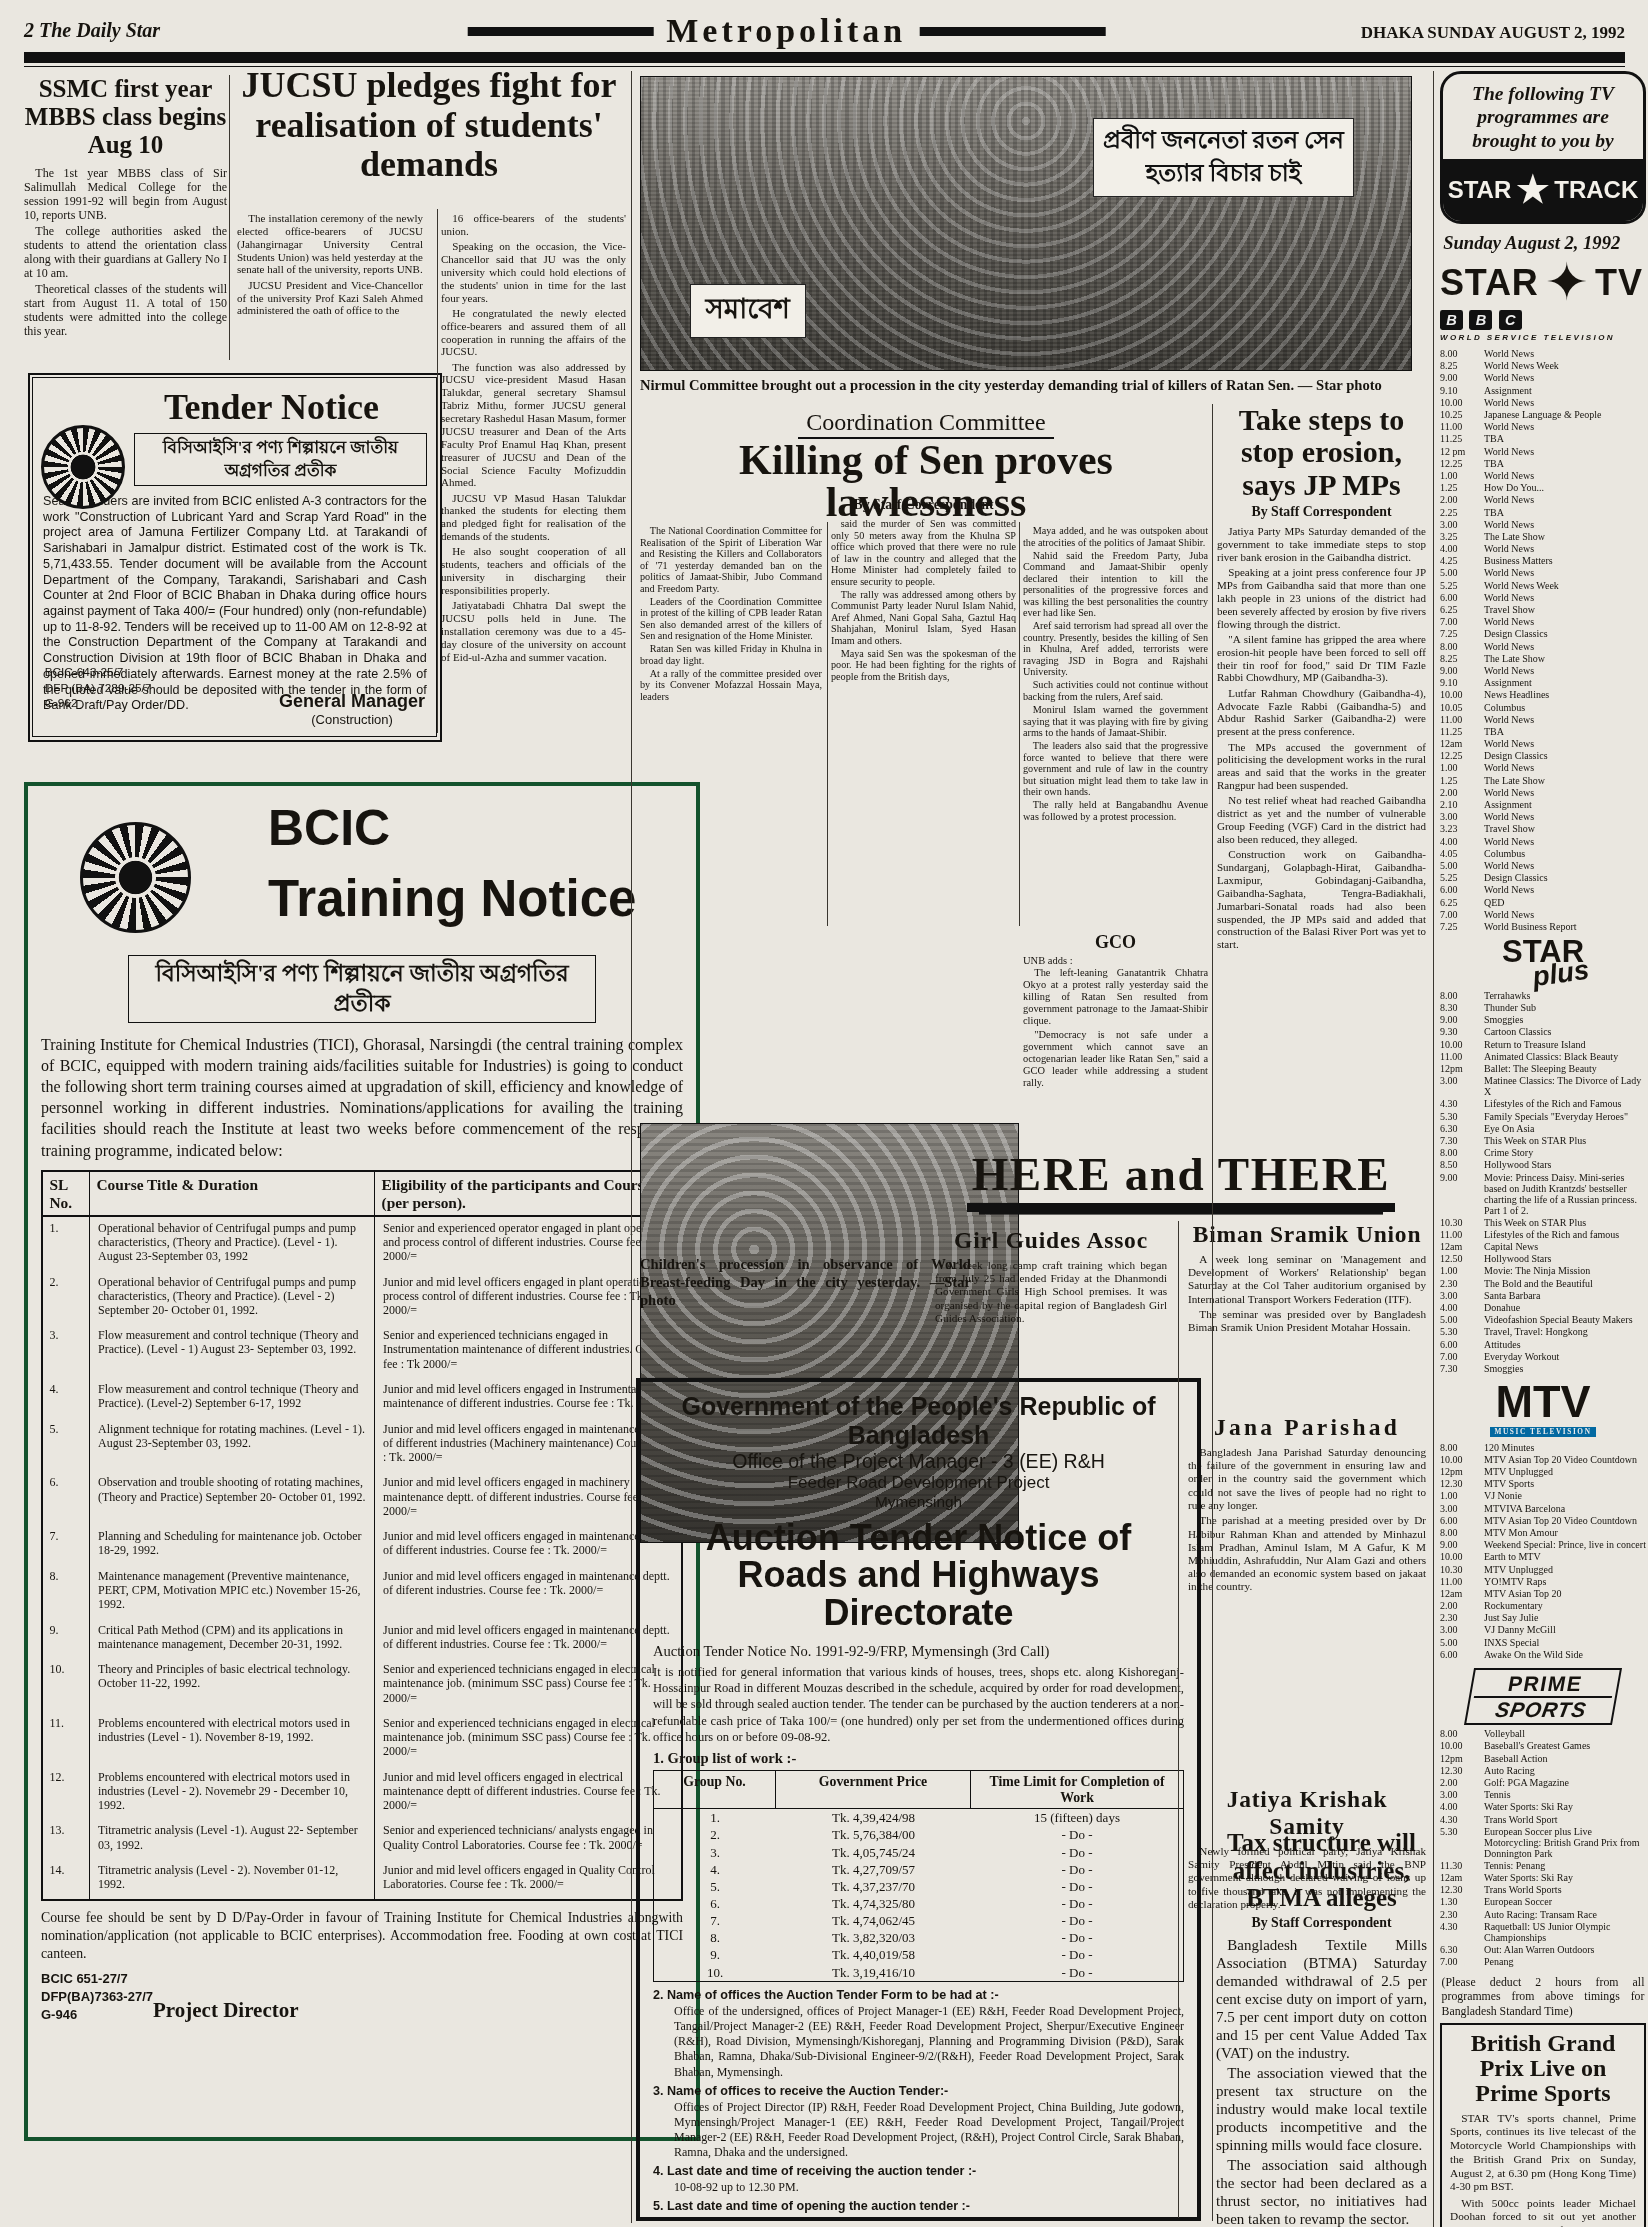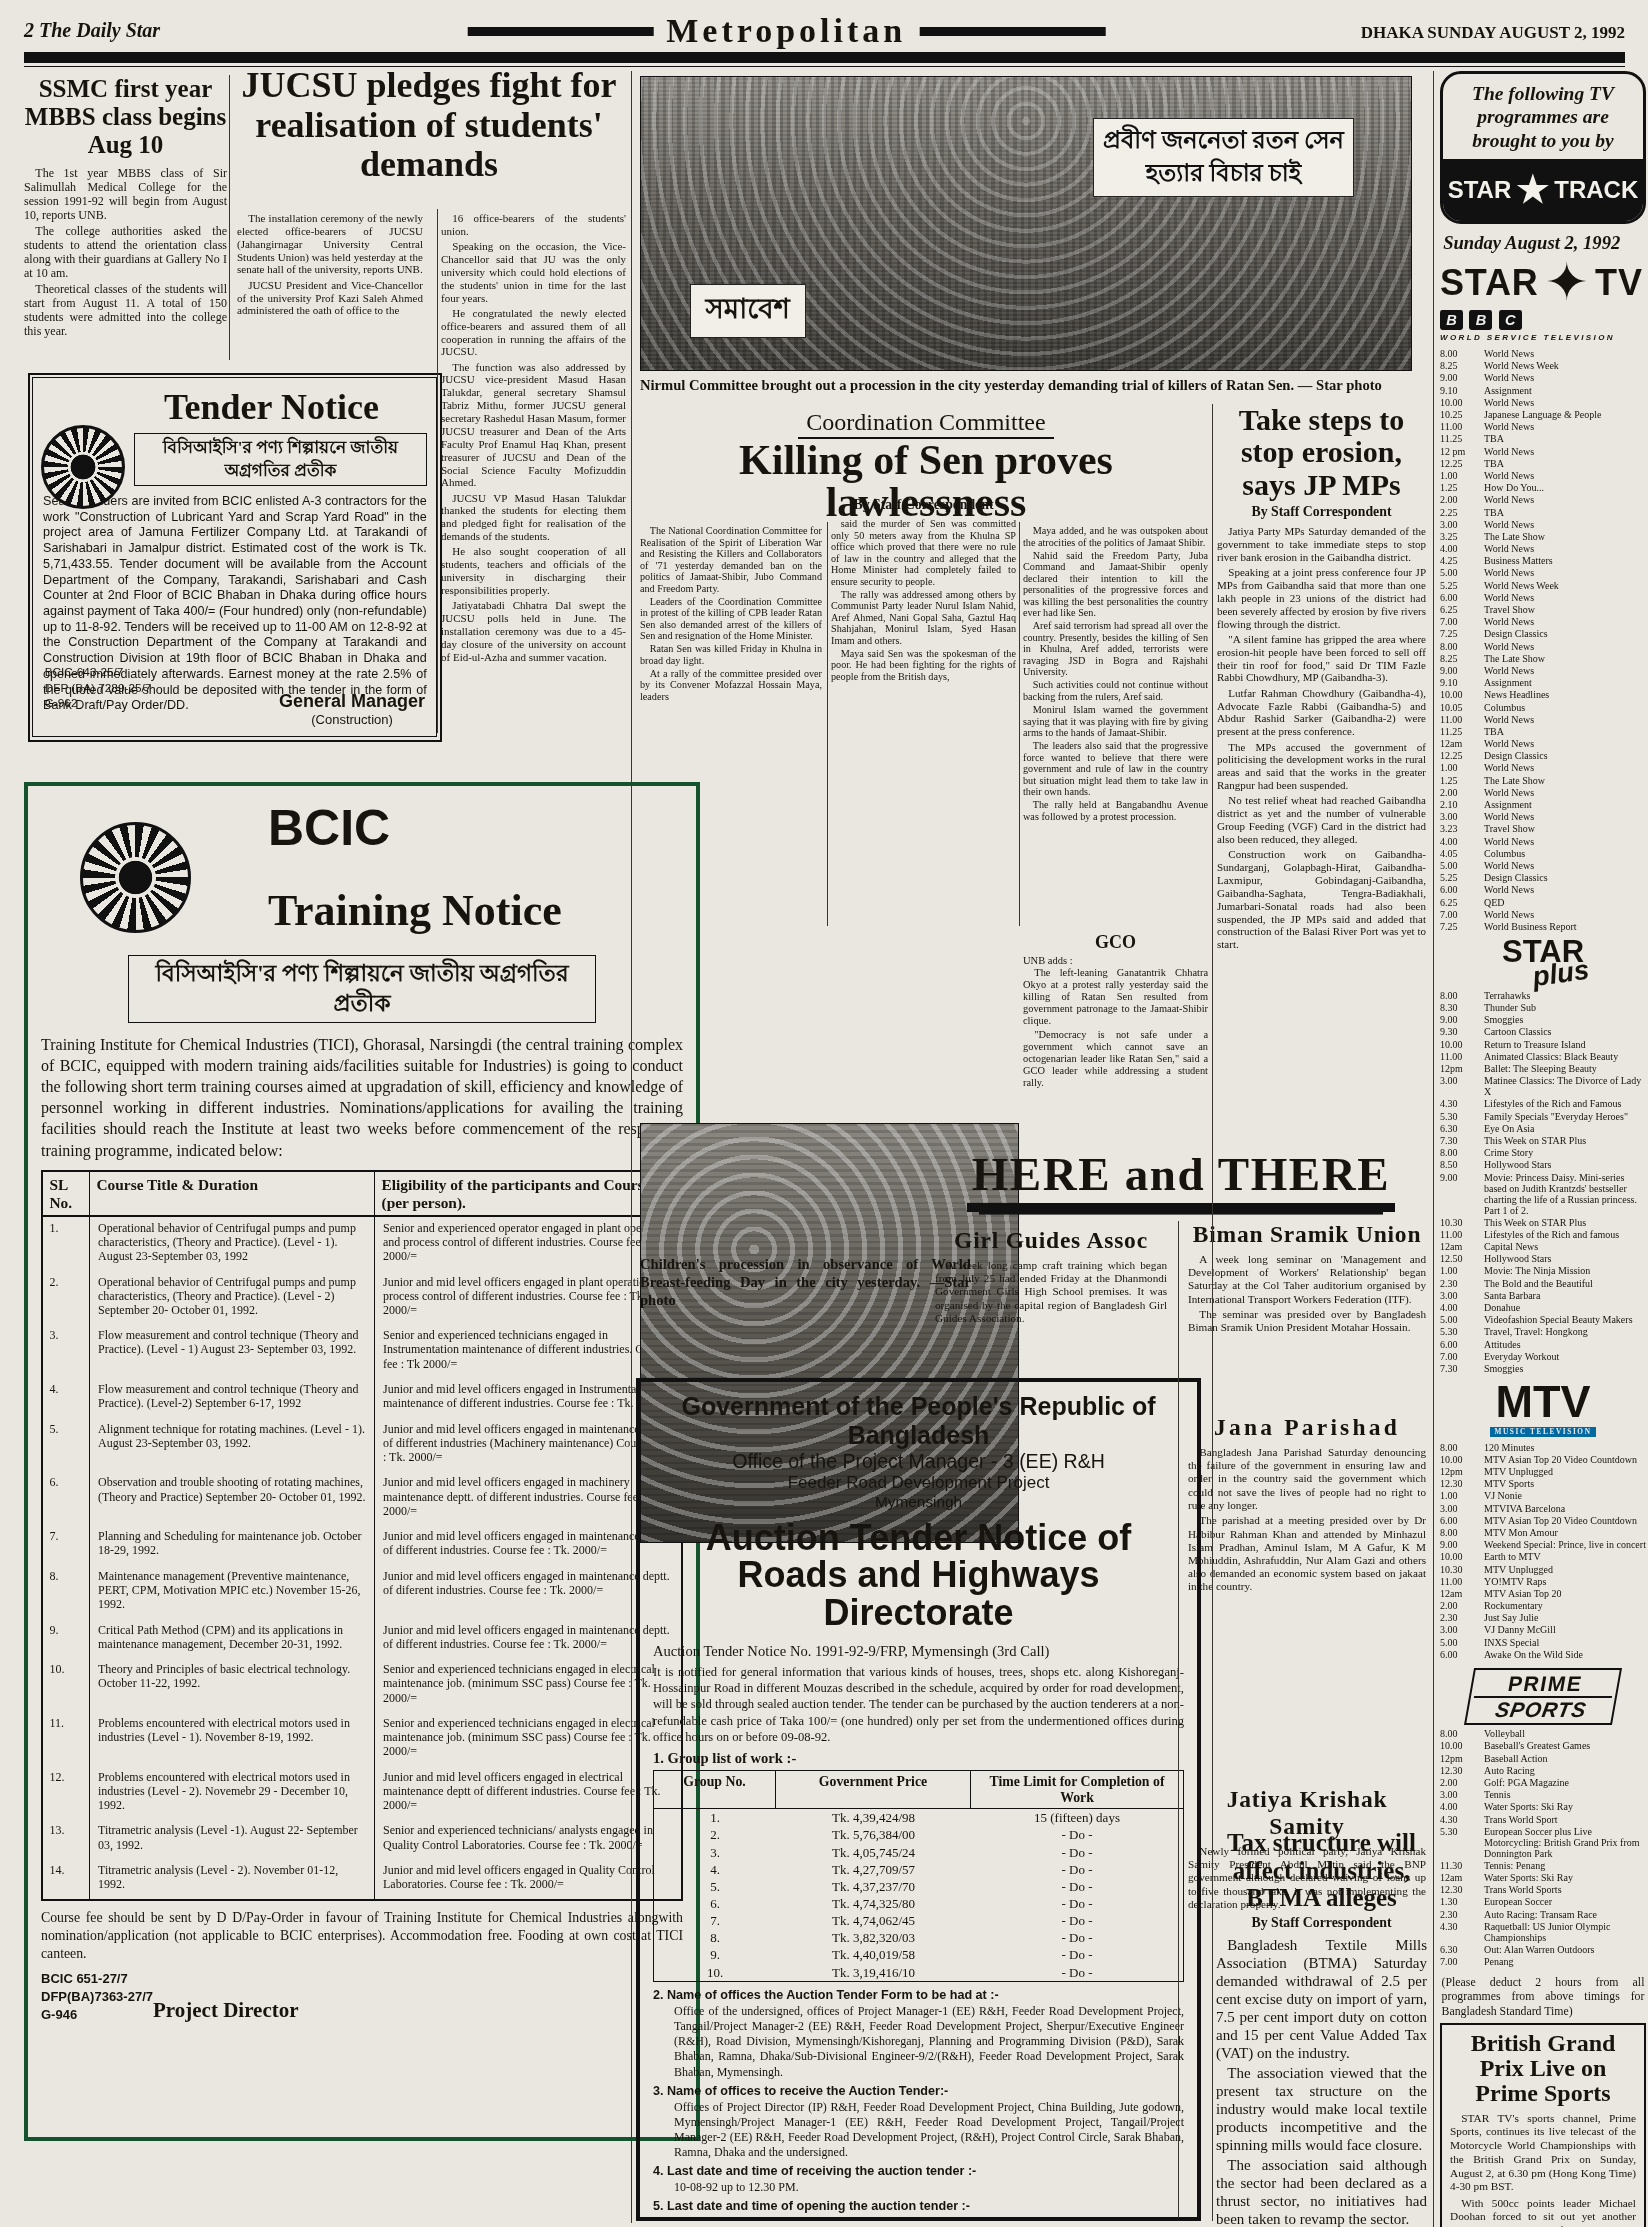--- a/index.html
+++ b/index.html
@@ -40,21 +40,21 @@
   .refline{font-size:11.8px;font-family:"Liberation Sans",sans-serif;line-height:1.35;}
   #tender .sig{position:absolute;right:11.3px;bottom:9.7px;text-align:center;font-family:"Liberation Sans",sans-serif;}
   #tender .sig .n{font-weight:bold;font-size:18px;}
   #tender .sig .r{font-size:13px;}
   #tender .refs{position:absolute;left:11.3px;bottom:24px;}
   
   #bcic{left:24px;top:782px;width:676px;height:1359px;border:4px solid #14532d;box-sizing:border-box;padding:13px 13px;}
   #bcic .hdwrap{position:relative;height:154px;}
   #bcic .emblem{position:absolute;left:39px;top:23px;width:105px;height:105px;}
   #bcic .brand{position:absolute;left:227px;top:0;font-weight:bold;font-size:50px;font-family:"Liberation Sans",sans-serif;}
-  #bcic .ttl{position:absolute;left:227px;top:86px;font-weight:bold;font-size:44px;font-family:Liberation Serif, serif;}
+  #bcic .ttl{position:absolute;left:227px;top:70px;font-weight:bold;font-size:51px;font-family:Liberation Sans, sans-serif;}
   #bcic .beng-box{width:70%;margin:1.6px auto 11.3px;font-size:23px;}
   #bcic .intro{font-size:16px;line-height:1.32;text-align:justify;margin-bottom:9.7px;}
   .btable{border:2.4px solid #111;}
   .bhead{display:grid;grid-template-columns:47px 285px 1fr;font-weight:bold;font-size:15.4px;border-bottom:2.4px solid #111;}
   .bhead div{padding:3.2px 6.5px;}
   .brow{display:grid;grid-template-columns:47px 285px 1fr;font-size:12px;line-height:1.18;}
   .bc1{padding:4px 3.2px 7.3px 6.5px;border-right:1.6px solid #111;}
   .bc2{padding:4px 8px 7.3px;border-right:1.6px solid #111;}
   .bc3{padding:4px 8px 7.3px;}
   .bhead .bc3,.bhead .bc2{font-size:15.4px;}

